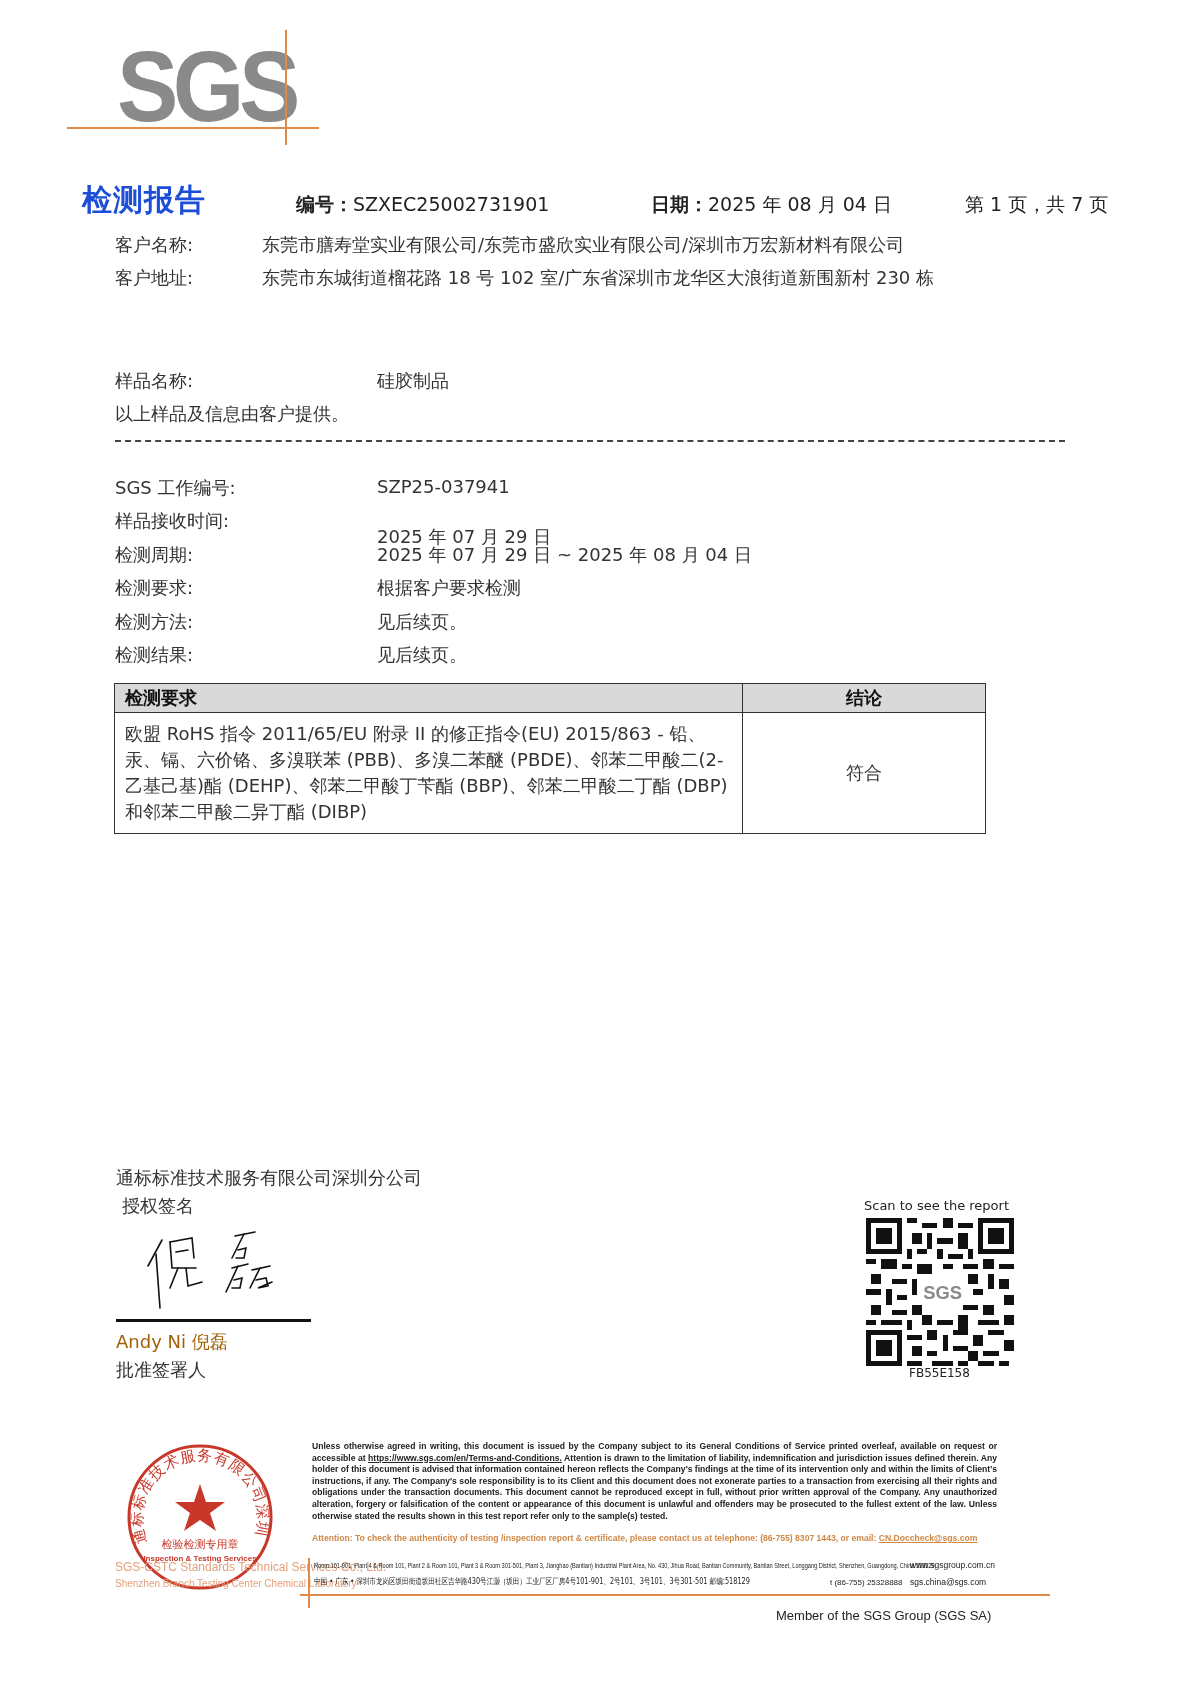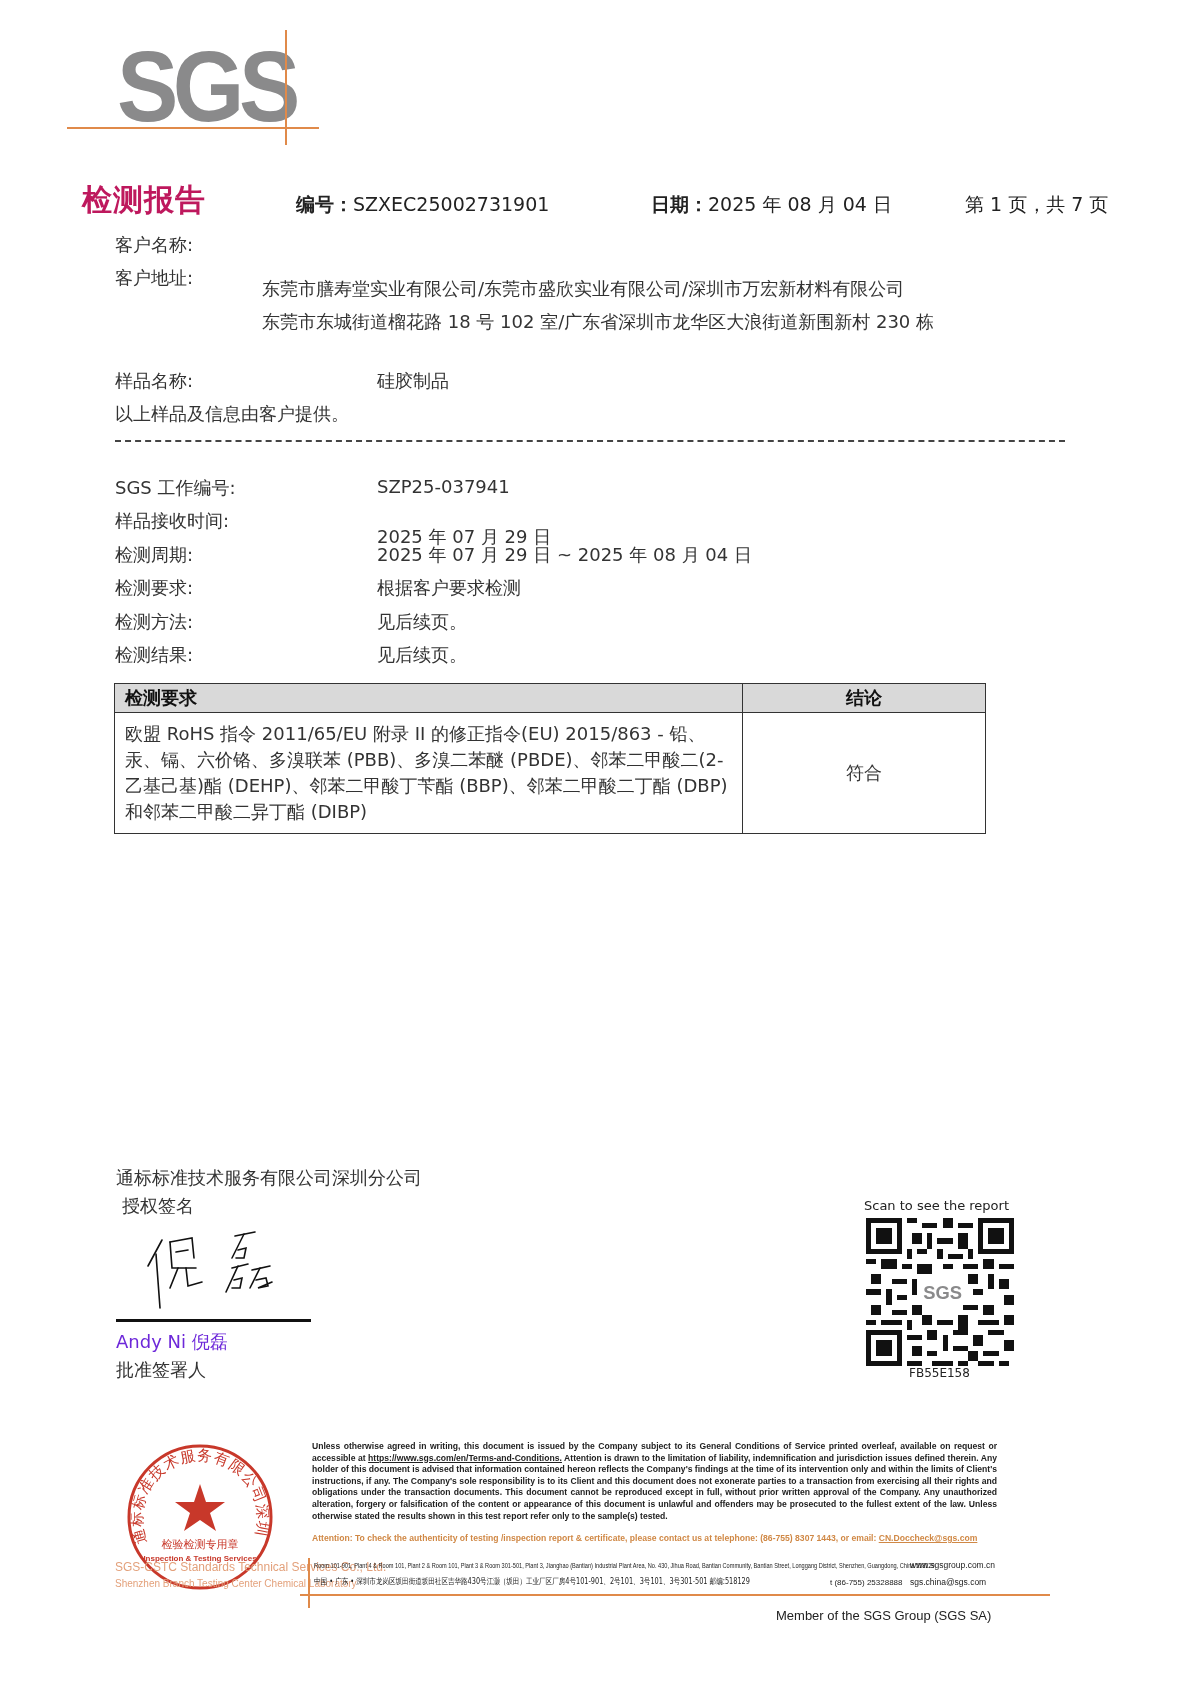--- a/index.html
+++ b/index.html
@@ -6,42 +6,42 @@
   html, body { width: 1190px; height: 1684px; background: #ffffff; }
   body { position: relative; font-family: "DejaVu Sans", "Liberation Sans", sans-serif; color: #222; overflow: hidden; }
   .abs { position: absolute; }
 
   
   .logo-text { left: 117px; top: 36px; font-family: "Liberation Sans", sans-serif; font-weight: 700; font-size: 100px; letter-spacing: -6px; color: #8a8a8b; line-height: 1; transform: scaleX(0.92); transform-origin: left top; }
   .logo-hline { left: 67px; top: 127px; width: 252px; height: 2px; background: #e08a4a; }
   .logo-vline { left: 285px; top: 30px; width: 2px; height: 115px; background: #e08a4a; }
 
   
-  .report-title { left: 82px; top: 180px; font-size: 30px; font-weight: 700; color: #be185d; letter-spacing: 1px; }
+  .report-title { left: 82px; top: 180px; font-size: 30px; font-weight: 700; color: #1d4ed8; letter-spacing: 1px; }
   .hdr { top: 192px; font-size: 19px; color: #222; }
   .hdr b { font-weight: 700; }
 
   .row-label { left: 115px; font-size: 18px; color: #333; }
-  .row-value { left: 262px; font-size: 18px; color: #333; margin-top: 44px; }
+  .row-value { left: 262px; font-size: 18px; color: #333; }
   .row-value2 { left: 377px; font-size: 18px; color: #333; }
 
   .dashline { left: 115px; top: 440px; width: 950px; height: 0; border-top: 2px dashed #444; }
 
   
   .req-table { left: 114px; top: 683px; width: 872px; border: 1.5px solid #333; border-collapse: collapse; font-size: 18px; color: #333; }
   .req-table th { background: #d9d9d9; font-weight: 700; text-align: left; padding: 2px 10px; height: 27px; border: 1.5px solid #333; color: #111; }
   .req-table th.concl { text-align: center; }
   .req-table td { border: 1.5px solid #333; padding: 8px 10px; vertical-align: top; line-height: 26px; }
   .req-table td.concl { text-align: center; vertical-align: middle; width: 243px; }
 
   
   .sig-company { left: 116px; top: 1166px; font-size: 18px; color: #333; }
   .sig-auth { left: 122px; top: 1194px; font-size: 18px; color: #333; }
   .sig-line { left: 116px; top: 1319px; width: 195px; height: 3px; background: #111; }
-  .sig-name { left: 116px; top: 1330px; font-size: 18px; color: #6d28d9; }
+  .sig-name { left: 116px; top: 1330px; font-size: 18px; color: #a16207; }
   .sig-title { left: 116px; top: 1358px; font-size: 18px; color: #333; font-family: Liberation Serif, serif; }
 
   
   .qr-caption { left: 864px; top: 1198px; font-size: 13px; color: #222; }
   .qr-box { left: 866px; top: 1218px; width: 148px; height: 148px; }
   .qr-code { left: 909px; top: 1366px; font-size: 12px; color: #222; }
 
   
   .stamp { left: 125px; top: 1442px; width: 150px; height: 150px; }
   .stamp-en1 { left: 115px; top: 1560px; font-size: 12px; color: #e3a07a; font-family: "Liberation Sans", sans-serif; }

